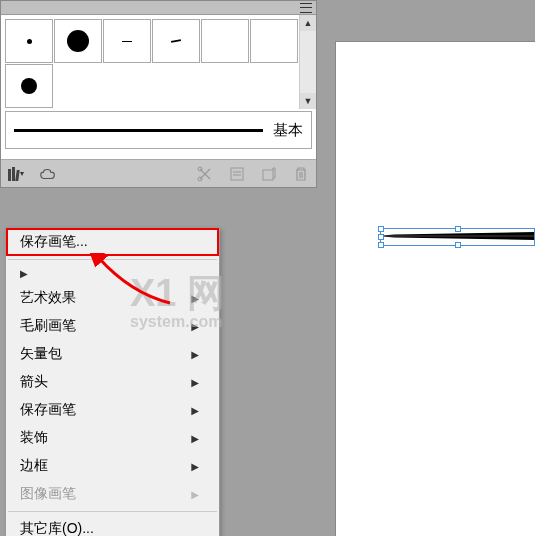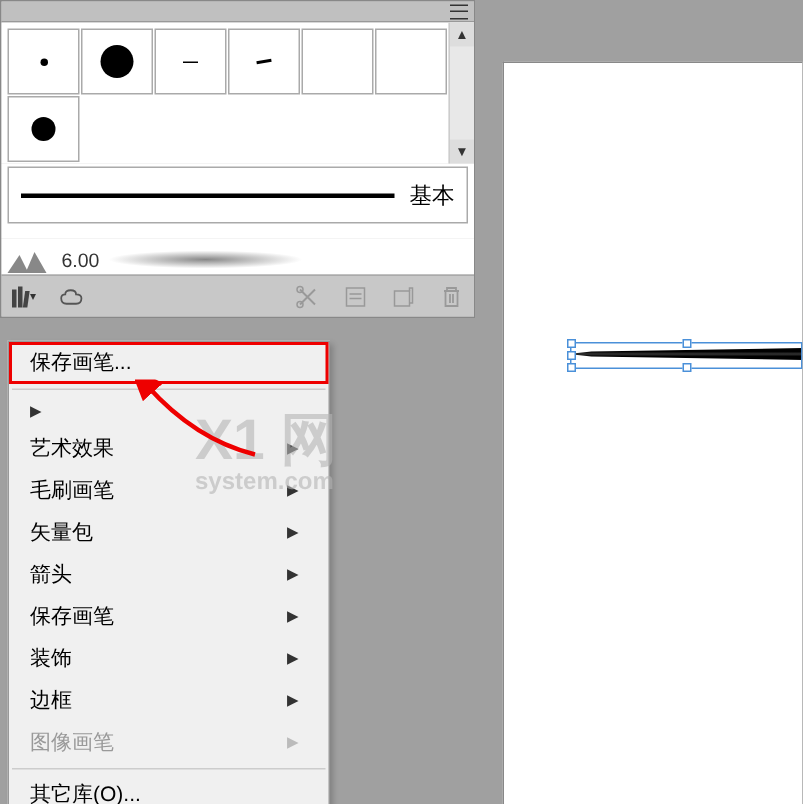--- a/index.html
+++ b/index.html
@@ -323,25 +323,20 @@
       <div class="scroll-track"></div>
       <div class="scroll-arrow">▼</div>
     </div>
   </div>
   <div class="stroke-preview">
     <div class="stroke-box">
       <div class="stroke-line"></div>
       <span class="stroke-label">基本</span>
     </div>
   </div>
-  <div class="brush-preview">
-    <div class="brush-shape"></div>
-    <span class="brush-size">6.00</span>
-    <div class="smudge"></div>
-  </div>
   <div class="toolbar">
     <div class="toolbar-icon lib-icon">
       <div class="books">
           <span></span>
           <span></span>
           <span></span>
         </div>
       <span class="dropdown-arrow">▾</span>
     </div>
     <div class="toolbar-icon">

